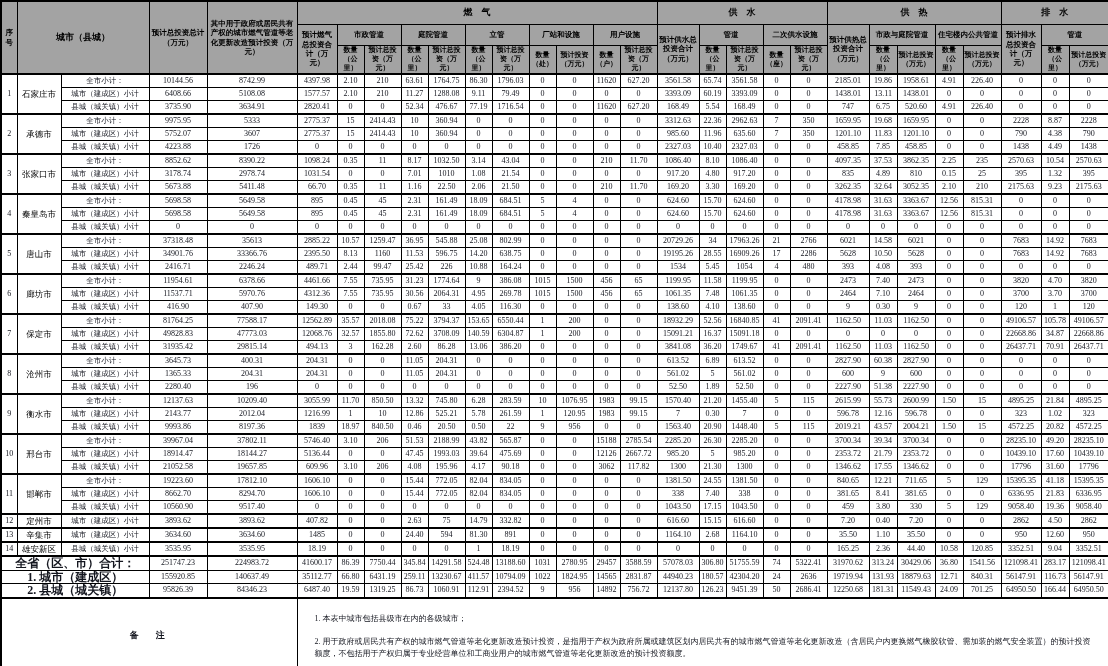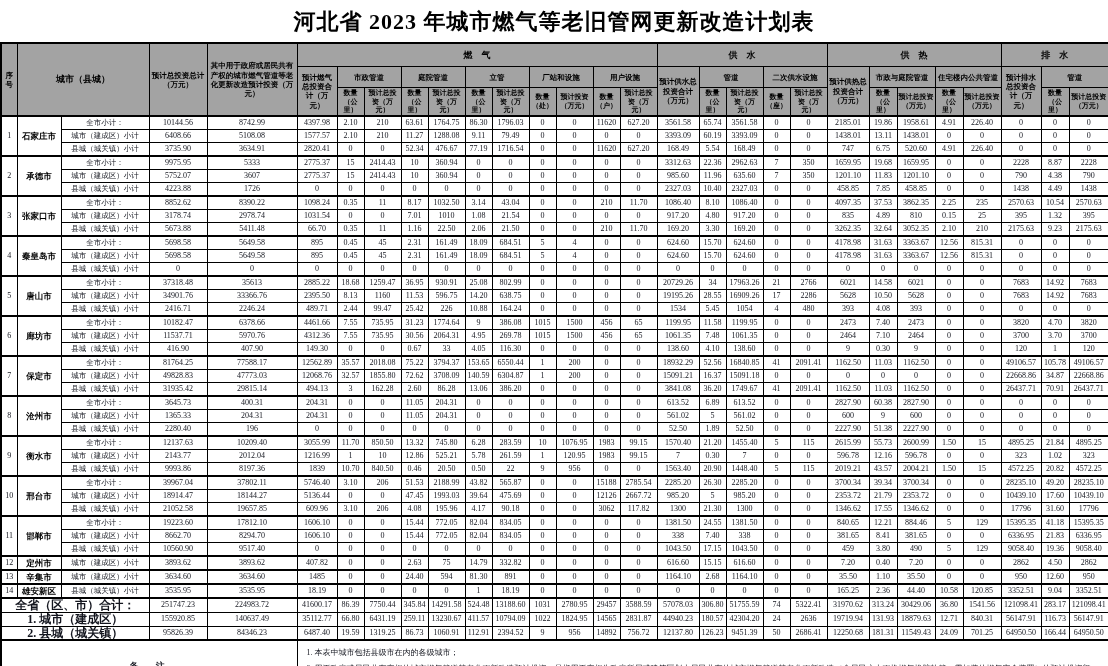--- a/index.html
+++ b/index.html
@@ -24,36 +24,35 @@
     padding:0 1px;background:#a3a3a3;color:#000;
   }
   thead tr.h1 th{height:22px;font-size:9px;}
   thead tr.h1 th.vert{font-size:7.5px;}
   thead tr.h2 th{height:20px;}
   thead tr.h3 th{height:27px;font-size:7px;}
   tbody td{
     font-size:8px;height:12px;line-height:1.05;white-space:nowrap;color:#14161f;
   }
   td.seq{font-size:8px;}
-  td.cityname{font-size:8.5px;font-weight:bold;color:#000;}
+  td.cityname{font-size:8.5px;font-weight:normal;color:#000;}
   td.rowlabel{font-size:7.5px;}
   tr.thick td{border-top:2px solid #000;}
   td.sumlabel{font-size:12px;font-weight:bold;}
   td.noteslabel{font-size:9px;font-weight:bold;letter-spacing:4px;}
   td.notestext{
     text-align:left;white-space:normal;font-size:8px;line-height:1.45;
     padding:2px 5px;height:auto;
   }
-  td.notestext div{margin:4px;}
+  td.notestext div{margin:12px;}
 </style>
 </head>
 <body>
 
 <div class="page">
-  <div class="title">河北省 2023 年城市燃气等老旧管网更新改造计划表</div>
   <table class="plan">
     <colgroup id="cols">
         <col style="width: 16px;">
         <col style="width: 44px;">
         <col style="width: 88px;">
         <col style="width: 58px;">
         <col style="width: 90px;">
         <col style="width: 40px;">
         <col style="width: 27px;">
         <col style="width: 37px;">
@@ -486,24 +485,24 @@
           <td>0</td>
           <td>0</td>
         </tr>
         <tr class="thick">
           <td class="seq" rowspan="3">5</td>
           <td class="cityname" rowspan="3">唐山市</td>
           <td class="rowlabel">全市小计：</td>
           <td>37318.48</td>
           <td>35613</td>
           <td>2885.22</td>
-          <td>18.68</td>
+          <td>10.57</td>
           <td>1259.47</td>
           <td>36.95</td>
-          <td>930.91</td>
+          <td>545.88</td>
           <td>25.08</td>
           <td>802.99</td>
           <td>0</td>
           <td>0</td>
           <td>0</td>
           <td>0</td>
           <td>20729.26</td>
           <td>34</td>
           <td>17963.26</td>
           <td>21</td>
@@ -572,21 +571,21 @@
           <td>0</td>
           <td>0</td>
           <td>0</td>
           <td>0</td>
           <td>0</td>
         </tr>
         <tr class="thick">
           <td class="seq" rowspan="3">6</td>
           <td class="cityname" rowspan="3">廊坊市</td>
           <td class="rowlabel">全市小计：</td>
-          <td>10182.47</td>
+          <td>11954.61</td>
           <td>6378.66</td>
           <td>4461.66</td>
           <td>7.55</td>
           <td>735.95</td>
           <td>31.23</td>
           <td>1774.64</td>
           <td>9</td>
           <td>386.08</td>
           <td>1015</td>
           <td>1500</td>
@@ -900,21 +899,21 @@
           <td>0</td>
           <td>323</td>
           <td>1.02</td>
           <td>323</td>
         </tr>
         <tr>
           <td class="rowlabel">县城（城关镇）小计</td>
           <td>9993.86</td>
           <td>8197.36</td>
           <td>1839</td>
-          <td>10.70</td>
+          <td>18.97</td>
           <td>840.50</td>
           <td>0.46</td>
           <td>20.50</td>
           <td>0.50</td>
           <td>22</td>
           <td>9</td>
           <td>956</td>
           <td>0</td>
           <td>0</td>
           <td>1563.40</td>
@@ -1037,21 +1036,21 @@
           <td>0</td>
           <td>0</td>
           <td>0</td>
           <td>1381.50</td>
           <td>24.55</td>
           <td>1381.50</td>
           <td>0</td>
           <td>0</td>
           <td>840.65</td>
           <td>12.21</td>
-          <td>884.46</td>
+          <td>711.65</td>
           <td>5</td>
           <td>129</td>
           <td>15395.35</td>
           <td>41.18</td>
           <td>15395.35</td>
         </tr>
         <tr>
           <td class="rowlabel">城市（建成区）小计</td>
           <td>8662.70</td>
           <td>8294.70</td>
@@ -1095,21 +1094,21 @@
           <td>0</td>
           <td>0</td>
           <td>0</td>
           <td>1043.50</td>
           <td>17.15</td>
           <td>1043.50</td>
           <td>0</td>
           <td>0</td>
           <td>459</td>
           <td>3.80</td>
-          <td>490</td>
+          <td>330</td>
           <td>5</td>
           <td>129</td>
           <td>9058.40</td>
           <td>19.36</td>
           <td>9058.40</td>
         </tr>
         <tr class="thick">
           <td class="seq" rowspan="1">12</td>
           <td class="cityname" rowspan="1">定州市</td>
           <td class="rowlabel">城市（建成区）小计</td>

